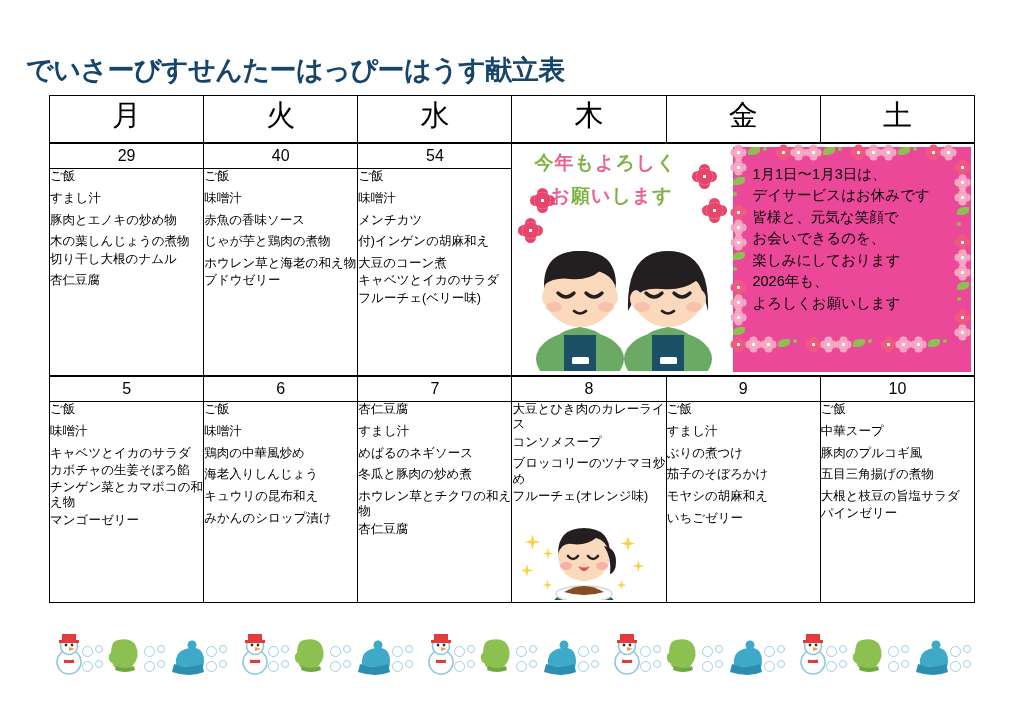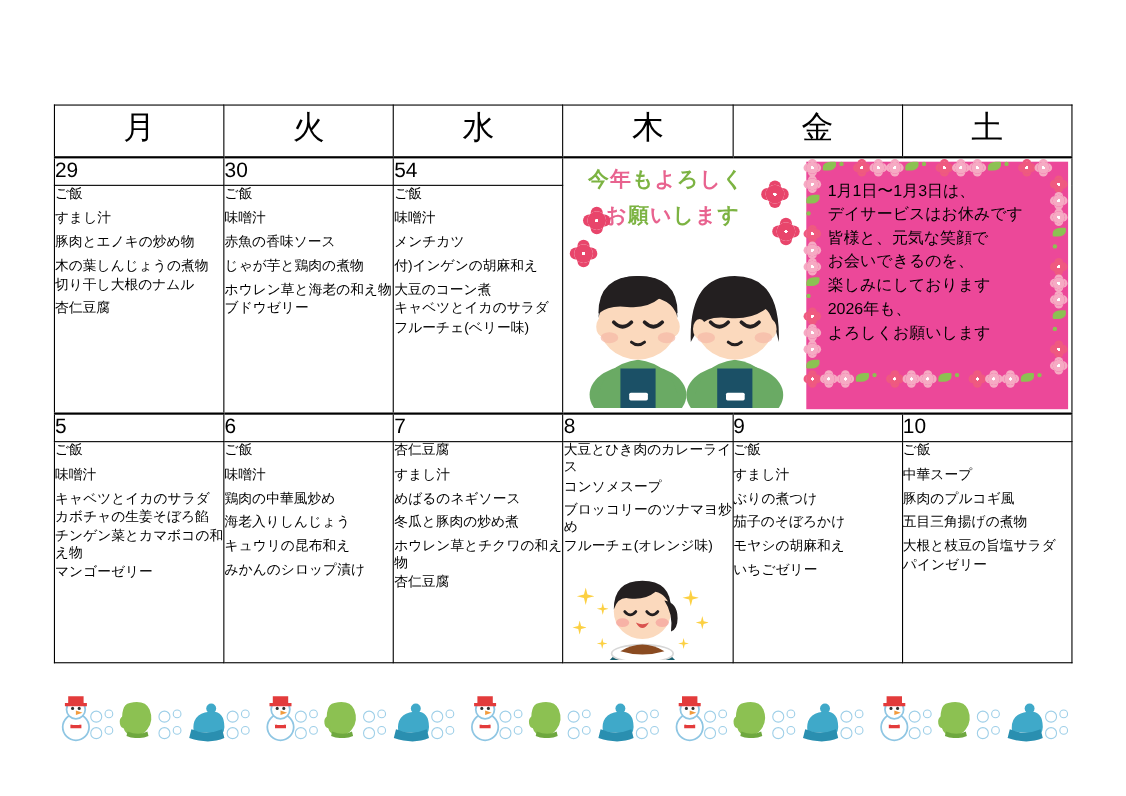--- a/index.html
+++ b/index.html
@@ -61,22 +61,22 @@
   }
   .dow {
     height: 46px;
     text-align: center;
     font-size: 29px;
     font-weight: normal;
     border-bottom: 2px solid #000 !important;
   }
   .datenum {
     height: 24px;
-    text-align: left;
-    font-size: 19px;
+    text-align: center;
+    font-size: 16px;
     line-height: 24px;
     border-bottom: 1px solid #000 !important;
   }
   .menu-cell {
     height: 206px;
     padding: 5px 3px 2px 5px;
     position: relative;
   }
   .menu-cell.tall { height: 200px; }
   .menu-item {
@@ -212,38 +212,39 @@
     position: absolute;
     border: 1.5px solid #9ecfe8;
     border-radius: 50%;
     background: #fff;
   }
 </style>
 </head>
 <body>
 
 <div class="header">
+  <div class="title-sub">でいさーびすせんたーはっぴーはうす献立表</div>
 </div>
 
 <table class="cal">
   <thead>
     <tr>
       <th class="dow">月</th>
       <th class="dow">火</th>
       <th class="dow">水</th>
       <th class="dow">木</th>
       <th class="dow">金</th>
       <th class="dow">土</th>
     </tr>
   </thead>
   <tbody>
 
     <tr>
       <td class="datenum">29</td>
-      <td class="datenum">30</td>
+      <td class="datenum">40</td>
       <td class="datenum">54</td>
 
       <td class="newyear-cell" colspan="3" rowspan="2">
         <div class="ny-wrap">
 
           <div class="ny-left">
             <div class="ny-greeting">
               <div class="g1">
                 <span class="gc-a">今</span><span class="gc-b">年</span><span class="gc-a">も</span><span class="gc-b">よ</span><span class="gc-a">ろ</span><span class="gc-b">し</span><span class="gc-a">く</span>
               </div>

